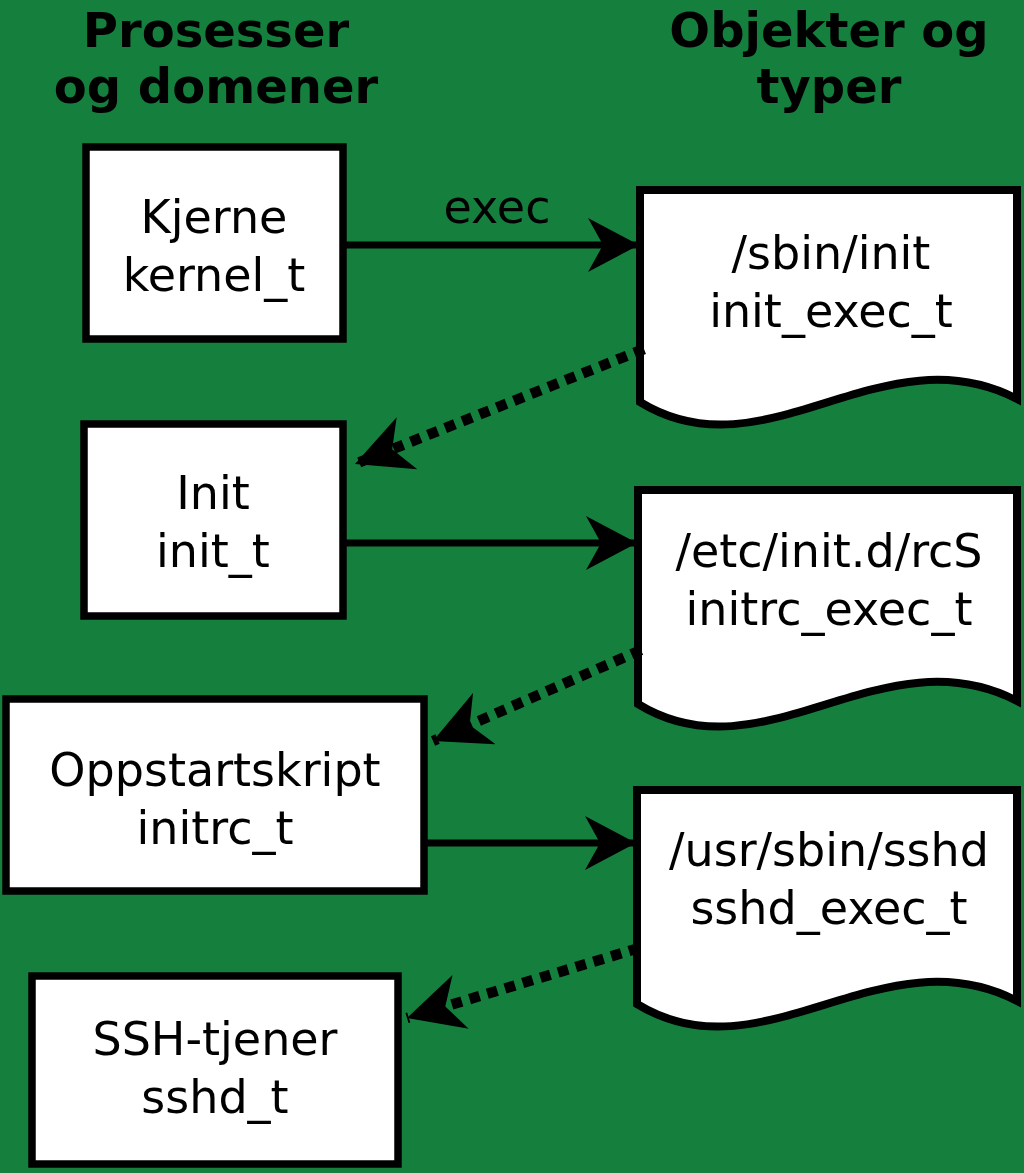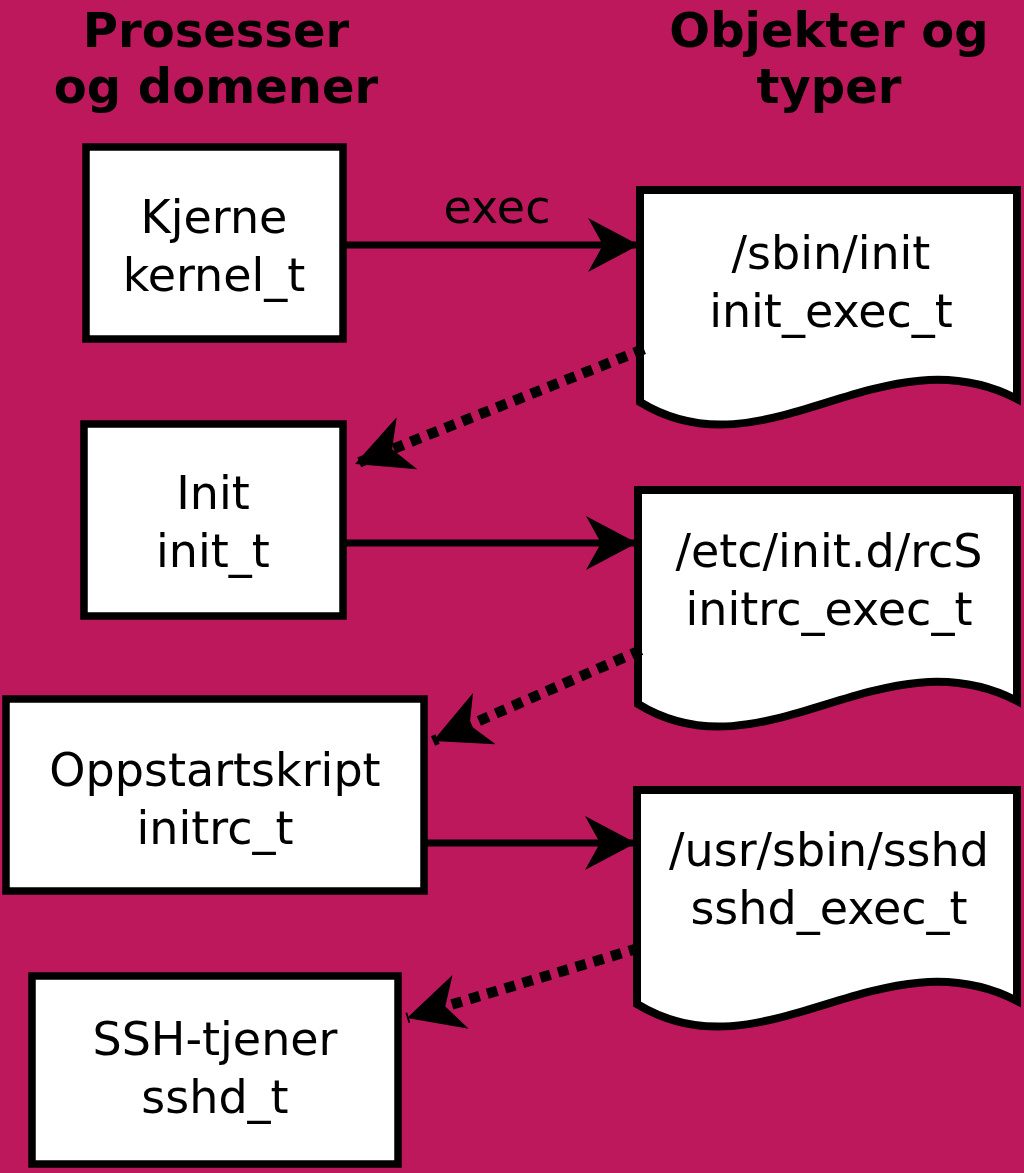--- a/index.html
+++ b/index.html
@@ -4,21 +4,21 @@
 <style>
   html, body {
     margin: 0;
     padding: 0;
     background: #ffffff;
   }
   .canvas {
     position: relative;
     width: 1024px;
     height: 1173px;
-    background: #be185d;
+    background: #15803d;
     overflow: hidden;
   }
   svg {
     display: block;
   }
   text {
     font-family: "DejaVu Sans", "Liberation Sans", sans-serif;
     fill: #000000;
     text-anchor: middle;
   }

